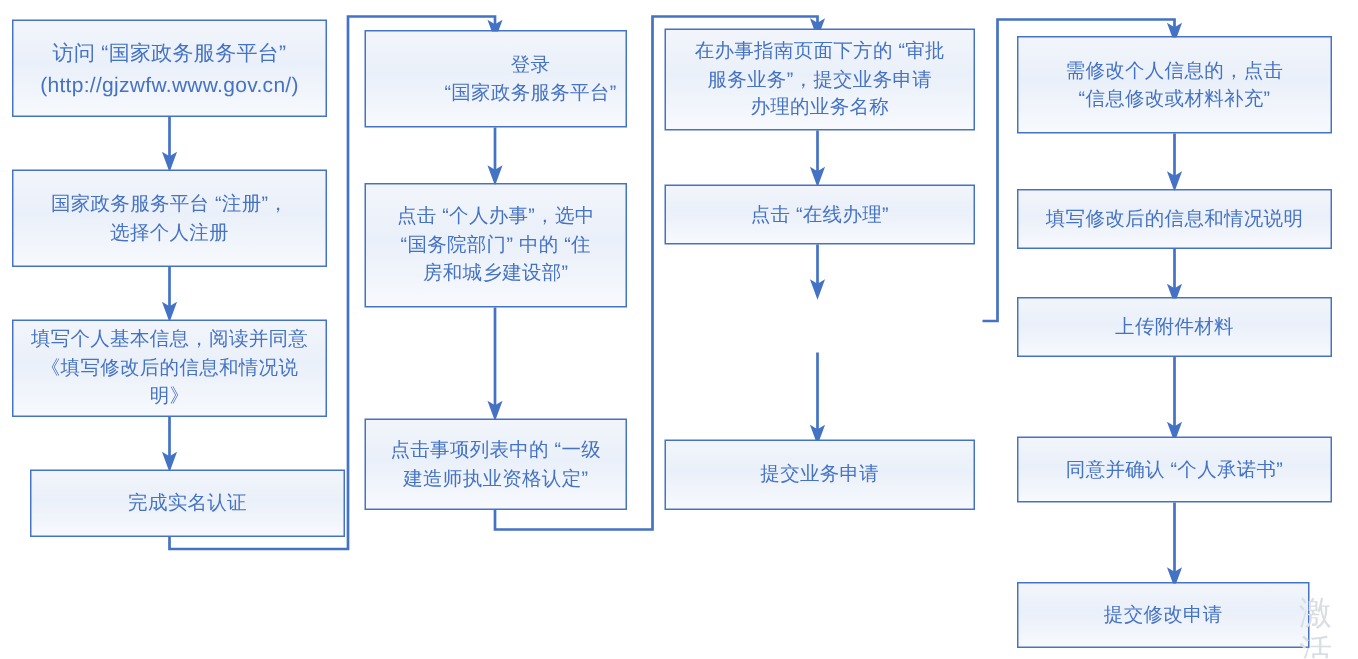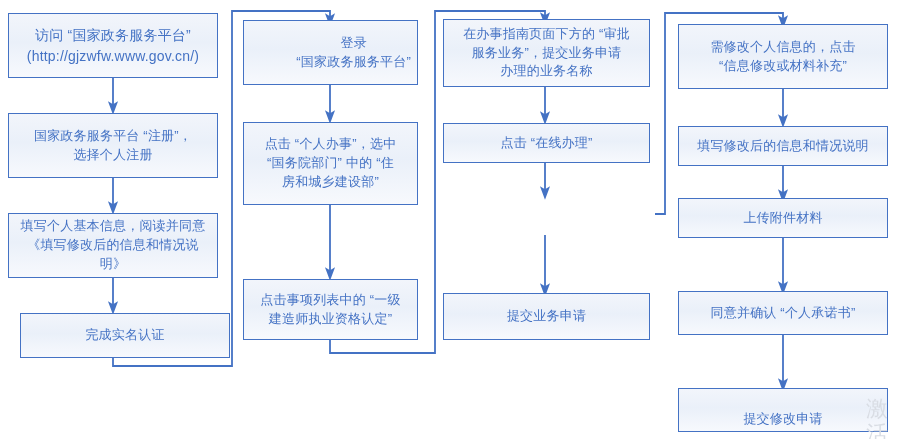--- a/index.html
+++ b/index.html
@@ -154,20 +154,20 @@
   </div>
 
   <div class="node" style="left:678px; top:198px; width:210px; height:40px;">
     <span class="txt">上传附件材料</span>
   </div>
 
   <div class="node" style="left:678px; top:291px; width:210px; height:44px;">
     <span class="txt">同意并确认 “个人承诺书”</span>
   </div>
 
-  <div class="node" style="left:678px; top:388px; width:210px; height:44px;align-items:flex-end;">
+  <div class="node" style="left:678px; top:388px; width:195px; height:44px;">
     <span class="txt">提交修改申请</span>
   </div>
 
   <div class="watermark" style="left:866px; top:396px;">激活
 转到</div>
 
 </div>
 
 </body></html>

